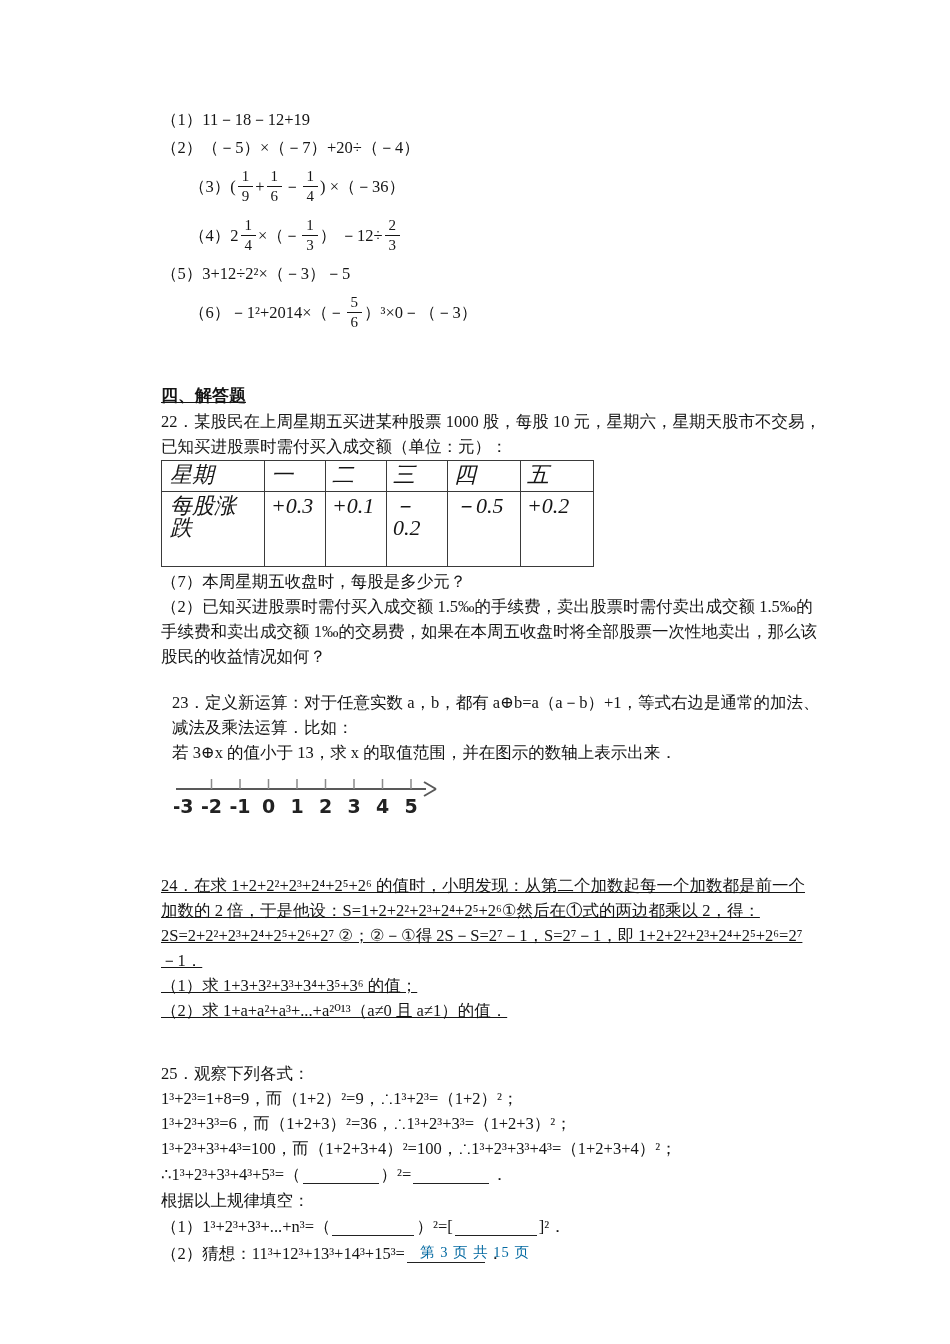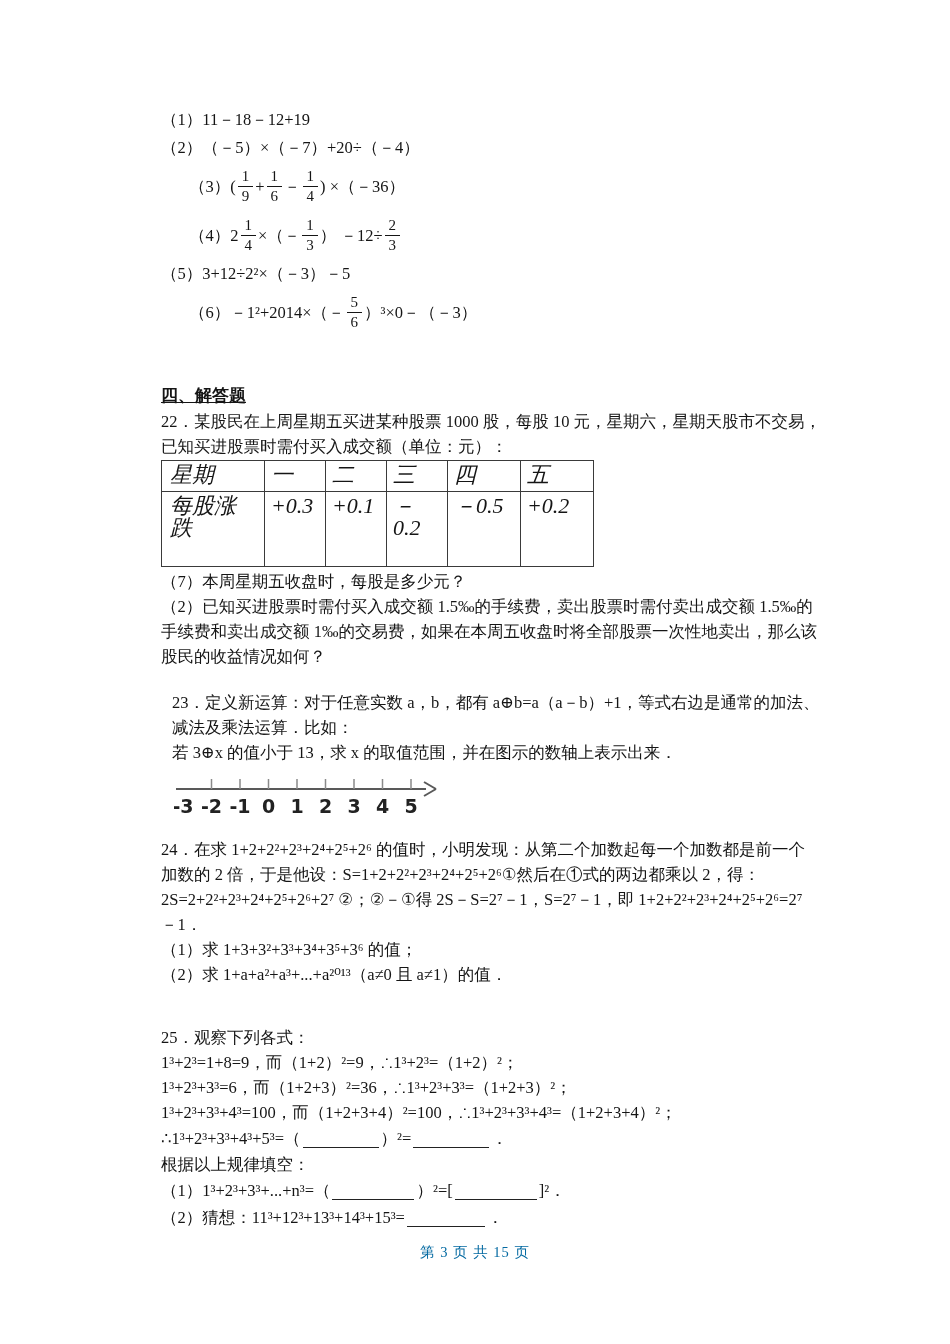--- a/index.html
+++ b/index.html
@@ -70,21 +70,21 @@
     line-height:22px;
     font-style:italic;
   }
   table.stock-table td.c0 { width:74px; padding-left:8px; padding-right:20px; word-break:break-all; }
   table.stock-table td.cv { width:48px; }
   table.stock-table td.cv4 { width:60px; }
   table.stock-table tr.hdr td { height:24px; }
   table.stock-table tr.dat td { height:68px; }
   .p23 { margin-top:21px;margin-left:11px; }
   .numberline { margin-top:9px; padding-left:2px; }
-  .p24 { margin-top:15px; }
+  .p24 { margin-top:51px;text-decoration:underline; }
   .p25 { margin-top:38px; }
   .pagefooter {
     position:absolute;
     left:0; right:0; top:1243px;
     text-align:center;
     font-size:14.5px;
     letter-spacing:1px;
     color:#0369a1;
   }
   .nl-label { font-family:"DejaVu Sans",sans-serif; font-size:19px; font-weight:bold; fill:#222; }

